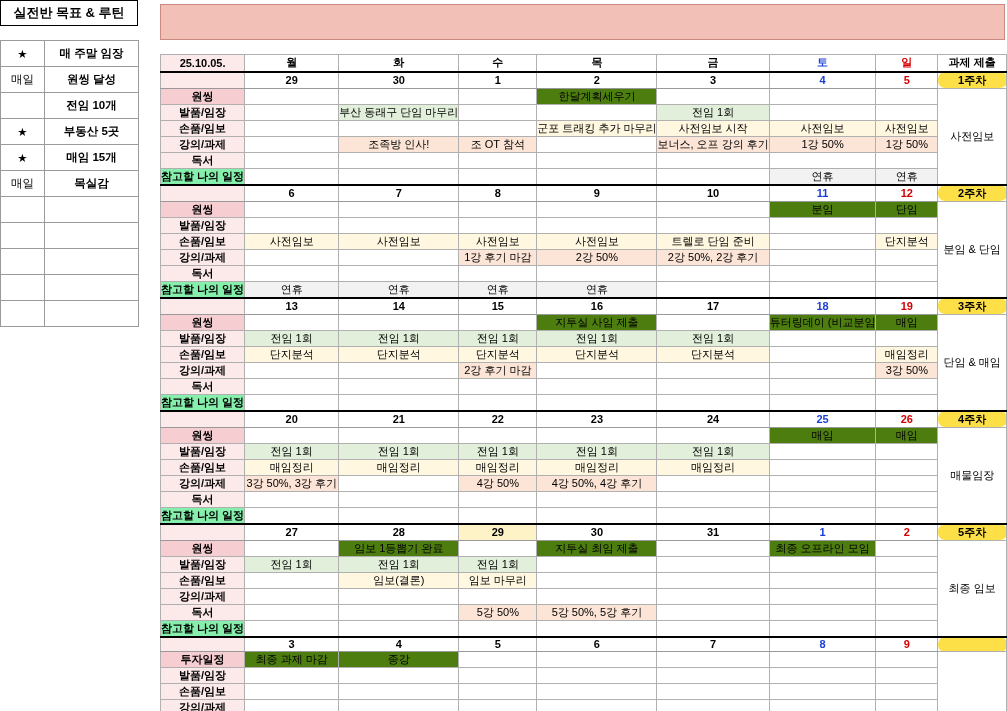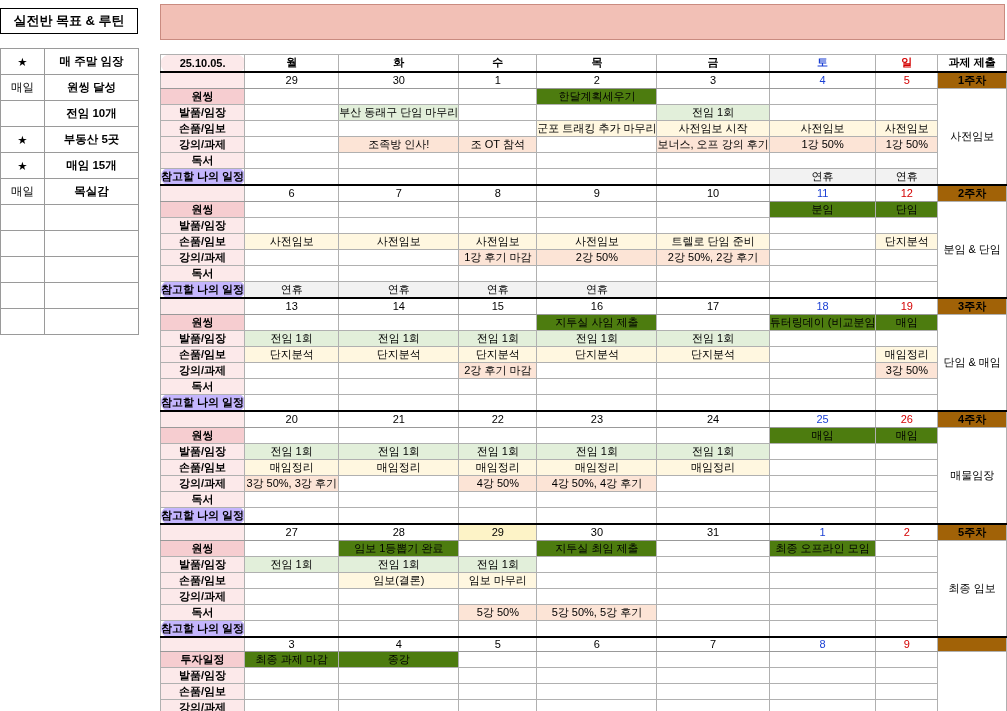--- a/index.html
+++ b/index.html
@@ -1,20 +1,20 @@
 <!DOCTYPE html>
 <html><head>
 <meta charset="utf-8">
 <style>
   html,body{margin:0;padding:0;background:#ffffff;}
   body{font-family:"Liberation Sans","DejaVu Sans",sans-serif;font-size:11px;color:#000;}
   #page{position:relative;width:1007px;height:711px;overflow:hidden;background:#fff;}
 
   
-  #left{position:absolute;left:0;top:0;width:138px;margin-top:8px;}
+  #left{position:absolute;left:0;top:0;width:138px;}
   .lp-title{height:26px;border:1px solid #000;background:#fff;display:flex;align-items:center;justify-content:center;
             font-weight:bold;font-size:13px;box-sizing:border-box;}
   .lp-gap{height:14px;}
   table.goals{border-collapse:collapse;width:138px;table-layout:fixed;}
   table.goals td{border:1px solid #9a9a9a;height:26px;box-sizing:border-box;text-align:center;vertical-align:middle;
                  font-size:11.5px;}
   table.goals td.c1{width:44px;}
   table.goals td.c2{width:94px;font-weight:bold;}
   .star{font-size:12px;}
 
@@ -22,28 +22,28 @@
   #banner{position:absolute;left:160px;top:4px;width:845px;height:36px;background:#f2c0b6;border:1px solid #c98b80;box-sizing:border-box;}
 
   
   #cal{position:absolute;left:160px;top:54px;border-collapse:collapse;table-layout:fixed;}
   #cal td,#cal th{border:1px solid #b0b0b0;box-sizing:border-box;font-size:11px;text-align:center;vertical-align:middle;
                   padding:0;height:15px;overflow:hidden;white-space:nowrap;}
   .col-label{width:75px;background:#fce9ea;font-weight:bold;}
   .col-day{width:100px;}
   .col-week{width:92px;}
   #cal tr.hdr td{height:17px;font-weight:bold;}
-  .dayname{font-weight:bold;font-size:12px;border-bottom:2px solid #000 !important;border-radius:8px;}
+  .dayname{font-weight:bold;font-size:12px;border-bottom:2px solid #000 !important;}
   .sat{color:#1a3fd4;}
   .sun{color:#d40000;}
-  .datecell{font-weight:normal;font-size:12.5px;border-top:2px solid #000 !important;border-bottom:1px solid #999 !important;}
-  .weeklbl{background:#a16207;font-weight:bold;font-size:11.5px;border-top:2px solid #000 !important;}
+  .datecell{font-weight:bold;font-size:12.5px;border-top:2px solid #000 !important;border-bottom:1px solid #999 !important;}
+  .weeklbl{background:#fde047;font-weight:bold;font-size:11.5px;border-top:2px solid #000 !important;border-radius:7px;}
   .rowlbl{background:#fce9ea;font-size:10.5px;}
   .rowlbl.wonssing{background:#f6cdd0;}
-  .rowlbl.last{background:#c4b5fd;border-radius:8px;}
+  .rowlbl.last{background:#86efac;}
   .weekname{font-size:12.5px;font-weight:normal;}
   .pink{background:#4d7c0f;}
   .yellow{background:#fdf3c7;}
   .green{background:#e2efda;}
   .orange{background:#fce4d6;}
   .cream{background:#fff7e0;}
   .lgrey{background:#f2f2f2;}
 </style>
 </head>
 <body>

